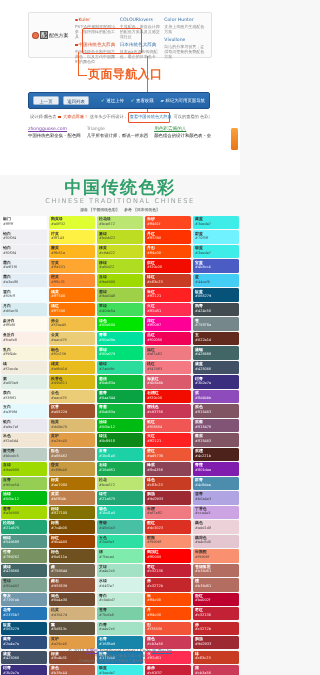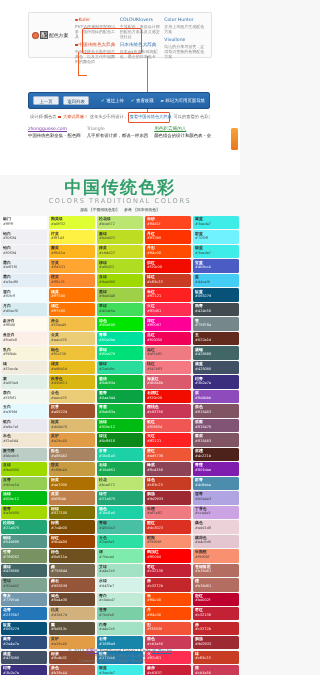--- a/index.html
+++ b/index.html
@@ -188,20 +188,21 @@
           </div>
           <div class="hdr-desc">简洁的分享与创意，提供每周更新的免费配色方案</div>
         </div>
 
       </div>
     </div>
 
     <div class="hl-box"></div>
     <div class="ptr ptr-v"></div>
     <div class="ptr ptr-h"></div>
+    <div class="anno">页面导航入口</div>
 
     <div class="ptr ptr-v2"></div>
 
     <div class="toolbar">
       <div class="tb-btn">上一页</div>
       <div class="tb-btn">返回列表</div>
       <div class="tb-right">
         <div class="tb-item">
           <span class="tb-ic">✔</span>
           <span>通过上传</span>
@@ -242,21 +243,21 @@
           <div class="res-b">颜色组合的设计和颜色表 - 全</div>
         </div>
       </div>
     </div>
     <div class="scroll-thumb"></div>
 
   </div>
 
   <div class="titleband">
     <div class="t-cn">中国传统色彩</div>
-    <div class="t-en">COLORS TRADITIONAL COLORS</div>
+    <div class="t-en">CHINESE TRADITIONAL CHINESE</div>
     <div class="t-sub">
       <b>源自 【中国传统色彩】</b>
       &nbsp;&nbsp;
       <b>参考 【日本传统色】</b>
     </div>
   </div>
 
   <div class="grid" id="grid">
       <div class="col">
         <div class="sw" style="background: rgb(255, 255, 255); color: rgb(58, 58, 58);">

